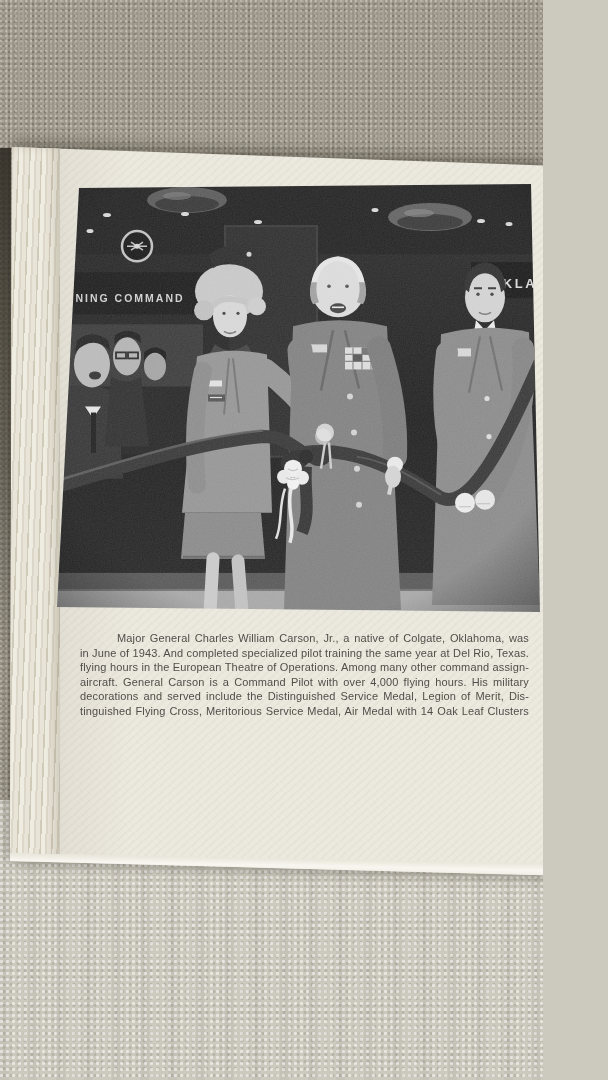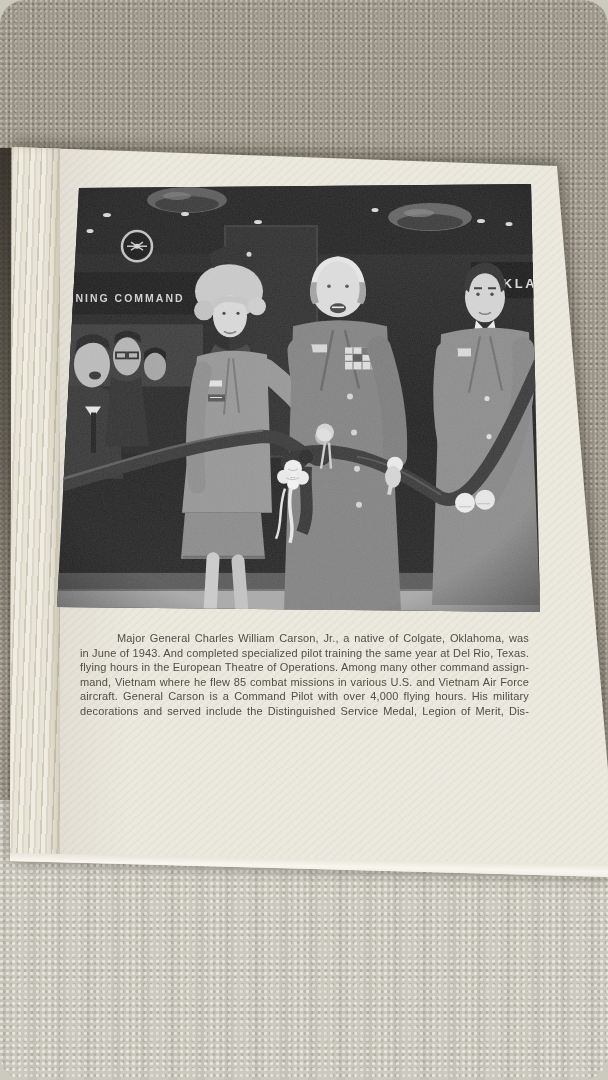--- a/index.html
+++ b/index.html
@@ -1,23 +1,23 @@
 <!DOCTYPE html>
 <html><head>
 <meta charset="utf-8">
 <style>
   html,body{margin:0;padding:0;background:#ccc9be;}
-  .scene{position:relative;width:608px;height:1080px;overflow:hidden;
+  .scene{position:relative;width:543px;height:1080px;overflow:hidden;
     font-family:"Liberation Sans",sans-serif;
     background-color:#ccc9be;
     background-image:
       radial-gradient(circle at 1.5px 1.5px, rgba(255,255,255,.55) 1.2px, transparent 1.9px),
       radial-gradient(circle at 4px 4.5px, rgba(112,106,92,.22) 1.2px, transparent 1.9px),
       repeating-linear-gradient(90deg, rgba(0,0,0,.035) 0 9px, transparent 9px 28px);
-    background-size:6px 6px,7px 7px,auto;border-radius:25px;}
+    background-size:6px 6px,7px 7px,auto;}
   .fabric-top{position:absolute;left:0;top:0;width:608px;height:800px;
     background-color:#a29c8f;
     background-image:
       radial-gradient(150px 100px at 440px 330px, rgba(66,60,49,.28), transparent 70%),
       radial-gradient(120px 80px at 300px 300px, rgba(66,60,49,.16), transparent 70%),
       radial-gradient(circle at 1px 1px, rgba(235,232,222,.38) 1px, transparent 1.7px),
       radial-gradient(circle at 3px 4px, rgba(52,47,38,.28) 1px, transparent 1.7px),
       repeating-linear-gradient(90deg, rgba(0,0,0,.05) 0 2px, rgba(255,255,255,.05) 2px 4px);
     background-size:auto,auto,5px 5px,6px 6px,auto;}
   .page-shadow-wrap{position:absolute;inset:0;filter:drop-shadow(0 -5px 7px rgba(55,50,40,.38)) drop-shadow(4px 3px 6px rgba(55,50,40,.28));}
@@ -246,17 +246,17 @@
 
       <rect width="483" height="428" fill="url(#vin)"></rect>
       <rect width="483" height="428" filter="url(#grainF)" opacity="0.13"></rect>
     </svg>
   </div>
 
   <div class="bio">
       <div class="bio-line indent justify">Major General Charles William Carson, Jr., a native of Colgate, Oklahoma, was</div>
       <div class="bio-line justify">in June of 1943. And completed specialized pilot training the same year at Del Rio, Texas.</div>
       <div class="bio-line justify">flying hours in the European Theatre of Operations.  Among many other command assign-</div>
-      <div class="bio-line justify">mand, Vietnam where he flew 85 combat missions in various U.S. and Vietnam Air Force</div>
       <div class="bio-line justify">aircraft.  General Carson is a Command Pilot with over 4,000 flying hours.  His military</div>
       <div class="bio-line justify">decorations and served include the Distinguished Service Medal, Legion of Merit, Dis-</div>
+      <div class="bio-line justify">tinguished Flying Cross, Meritorious Service Medal, Air Medal with 14 Oak Leaf Clusters</div>
     </div>
 </div>
 
 </body></html>

